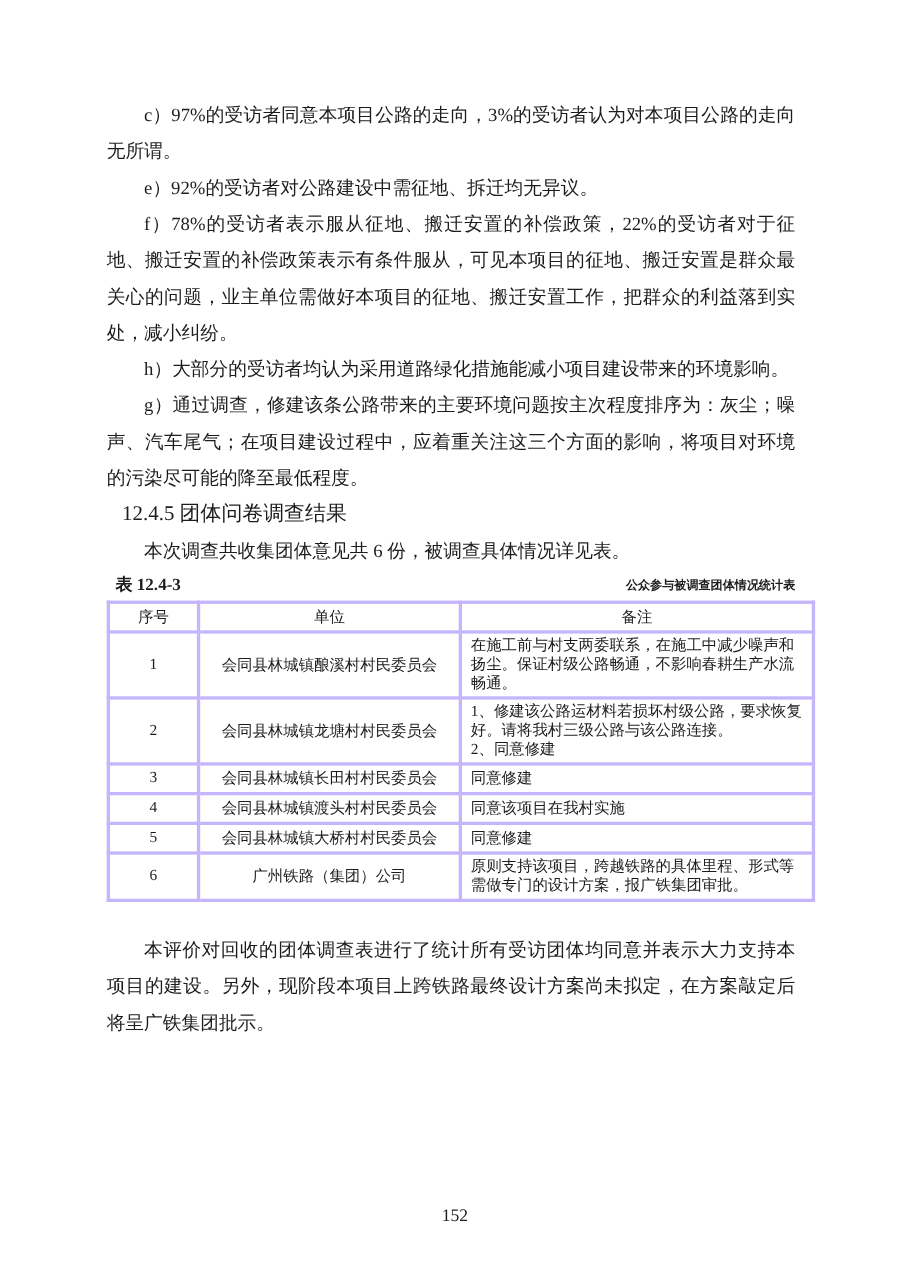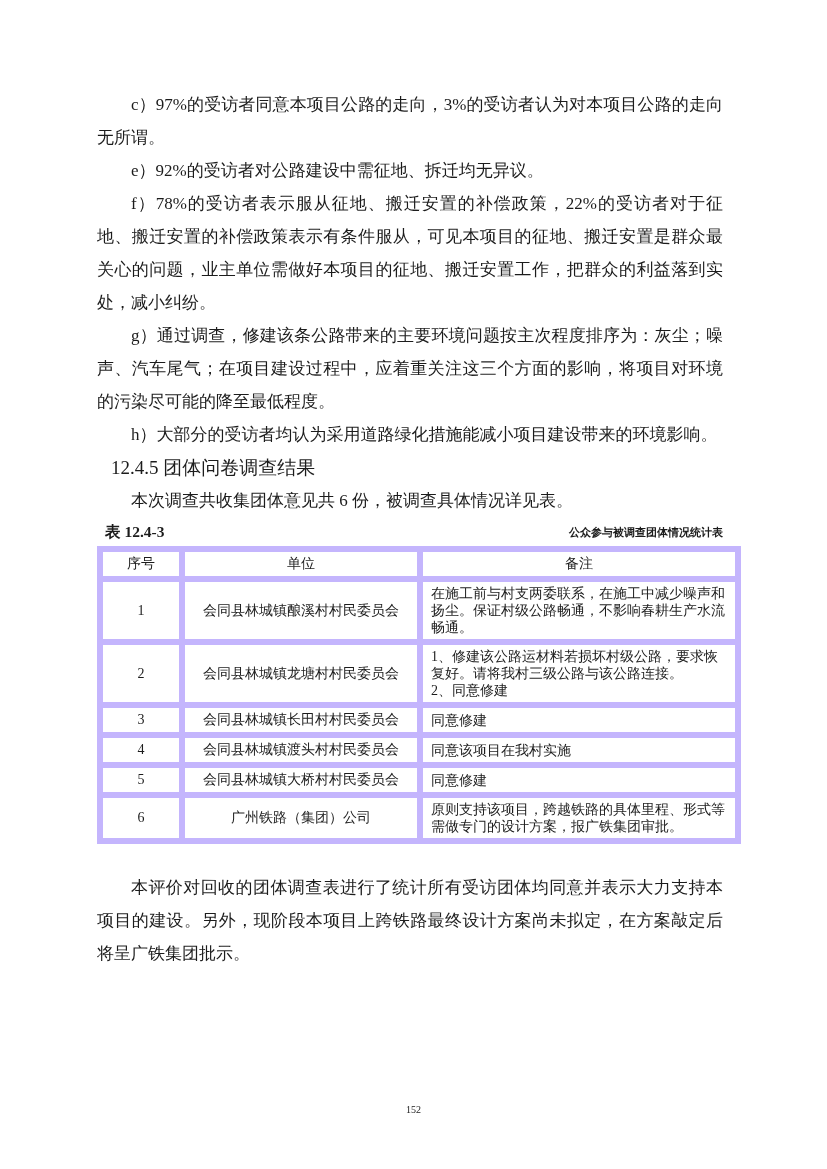--- a/index.html
+++ b/index.html
@@ -48,21 +48,21 @@
     font-size: 11px;
     font-weight: bold;
     font-family: Liberation Serif, serif;
   }
   table.group-table {
     width: 644px;
     border-collapse: collapse;
     table-layout: fixed;
   }
   .group-table th, .group-table td {
-    border: 6px solid #c4b5fd;
+    border: 3px solid #c4b5fd;
     font-size: 14px;
     font-weight: normal;
     vertical-align: middle;
     padding: 3px 4px;
   }
   .group-table col.c-no   { width: 82px; }
   .group-table col.c-unit { width: 238px; }
   .group-table col.c-rem  { width: auto; }
   .group-table th { height: 25px; text-align: center; }
   .group-table td.cell-no, .group-table td.cell-unit { text-align: center; }
@@ -74,34 +74,34 @@
     padding-right: 6px;
   }
   .closing {
     margin-top: 27px;
   }
   .page-number {
     position: absolute;
     left: 0; right: 0;
     bottom: 54px;
     text-align: center;
-    font-size: 10px;
+    font-size: 16px;
     color: #222;
   }
 </style>
 </head>
 <body>
 
 <div class="page">
 
   <p class="body-par">c）97%的受访者同意本项目公路的走向，3%的受访者认为对本项目公路的走向无所谓。</p>
   <p class="body-par">e）92%的受访者对公路建设中需征地、拆迁均无异议。</p>
   <p class="body-par">f）78%的受访者表示服从征地、搬迁安置的补偿政策，22%的受访者对于征地、搬迁安置的补偿政策表示有条件服从，可见本项目的征地、搬迁安置是群众最关心的问题，业主单位需做好本项目的征地、搬迁安置工作，把群众的利益落到实处，减小纠纷。</p>
+  <p class="body-par">h）大部分的受访者均认为采用道路绿化措施能减小项目建设带来的环境影响。</p>
   <p class="body-par">g）通过调查，修建该条公路带来的主要环境问题按主次程度排序为：灰尘；噪声、汽车尾气；在项目建设过程中，应着重关注这三个方面的影响，将项目对环境的污染尽可能的降至最低程度。</p>
-  <p class="body-par">h）大部分的受访者均认为采用道路绿化措施能减小项目建设带来的环境影响。</p>
 
   <h3 class="section-heading">12.4.5 团体问卷调查结果</h3>
 
   <p class="body-par">本次调查共收集团体意见共 6 份，被调查具体情况详见表。</p>
 
   <div class="table-caption">
     <span class="tbl-label">表 12.4-3</span>
     <span class="tbl-title">公众参与被调查团体情况统计表</span>
   </div>
 

